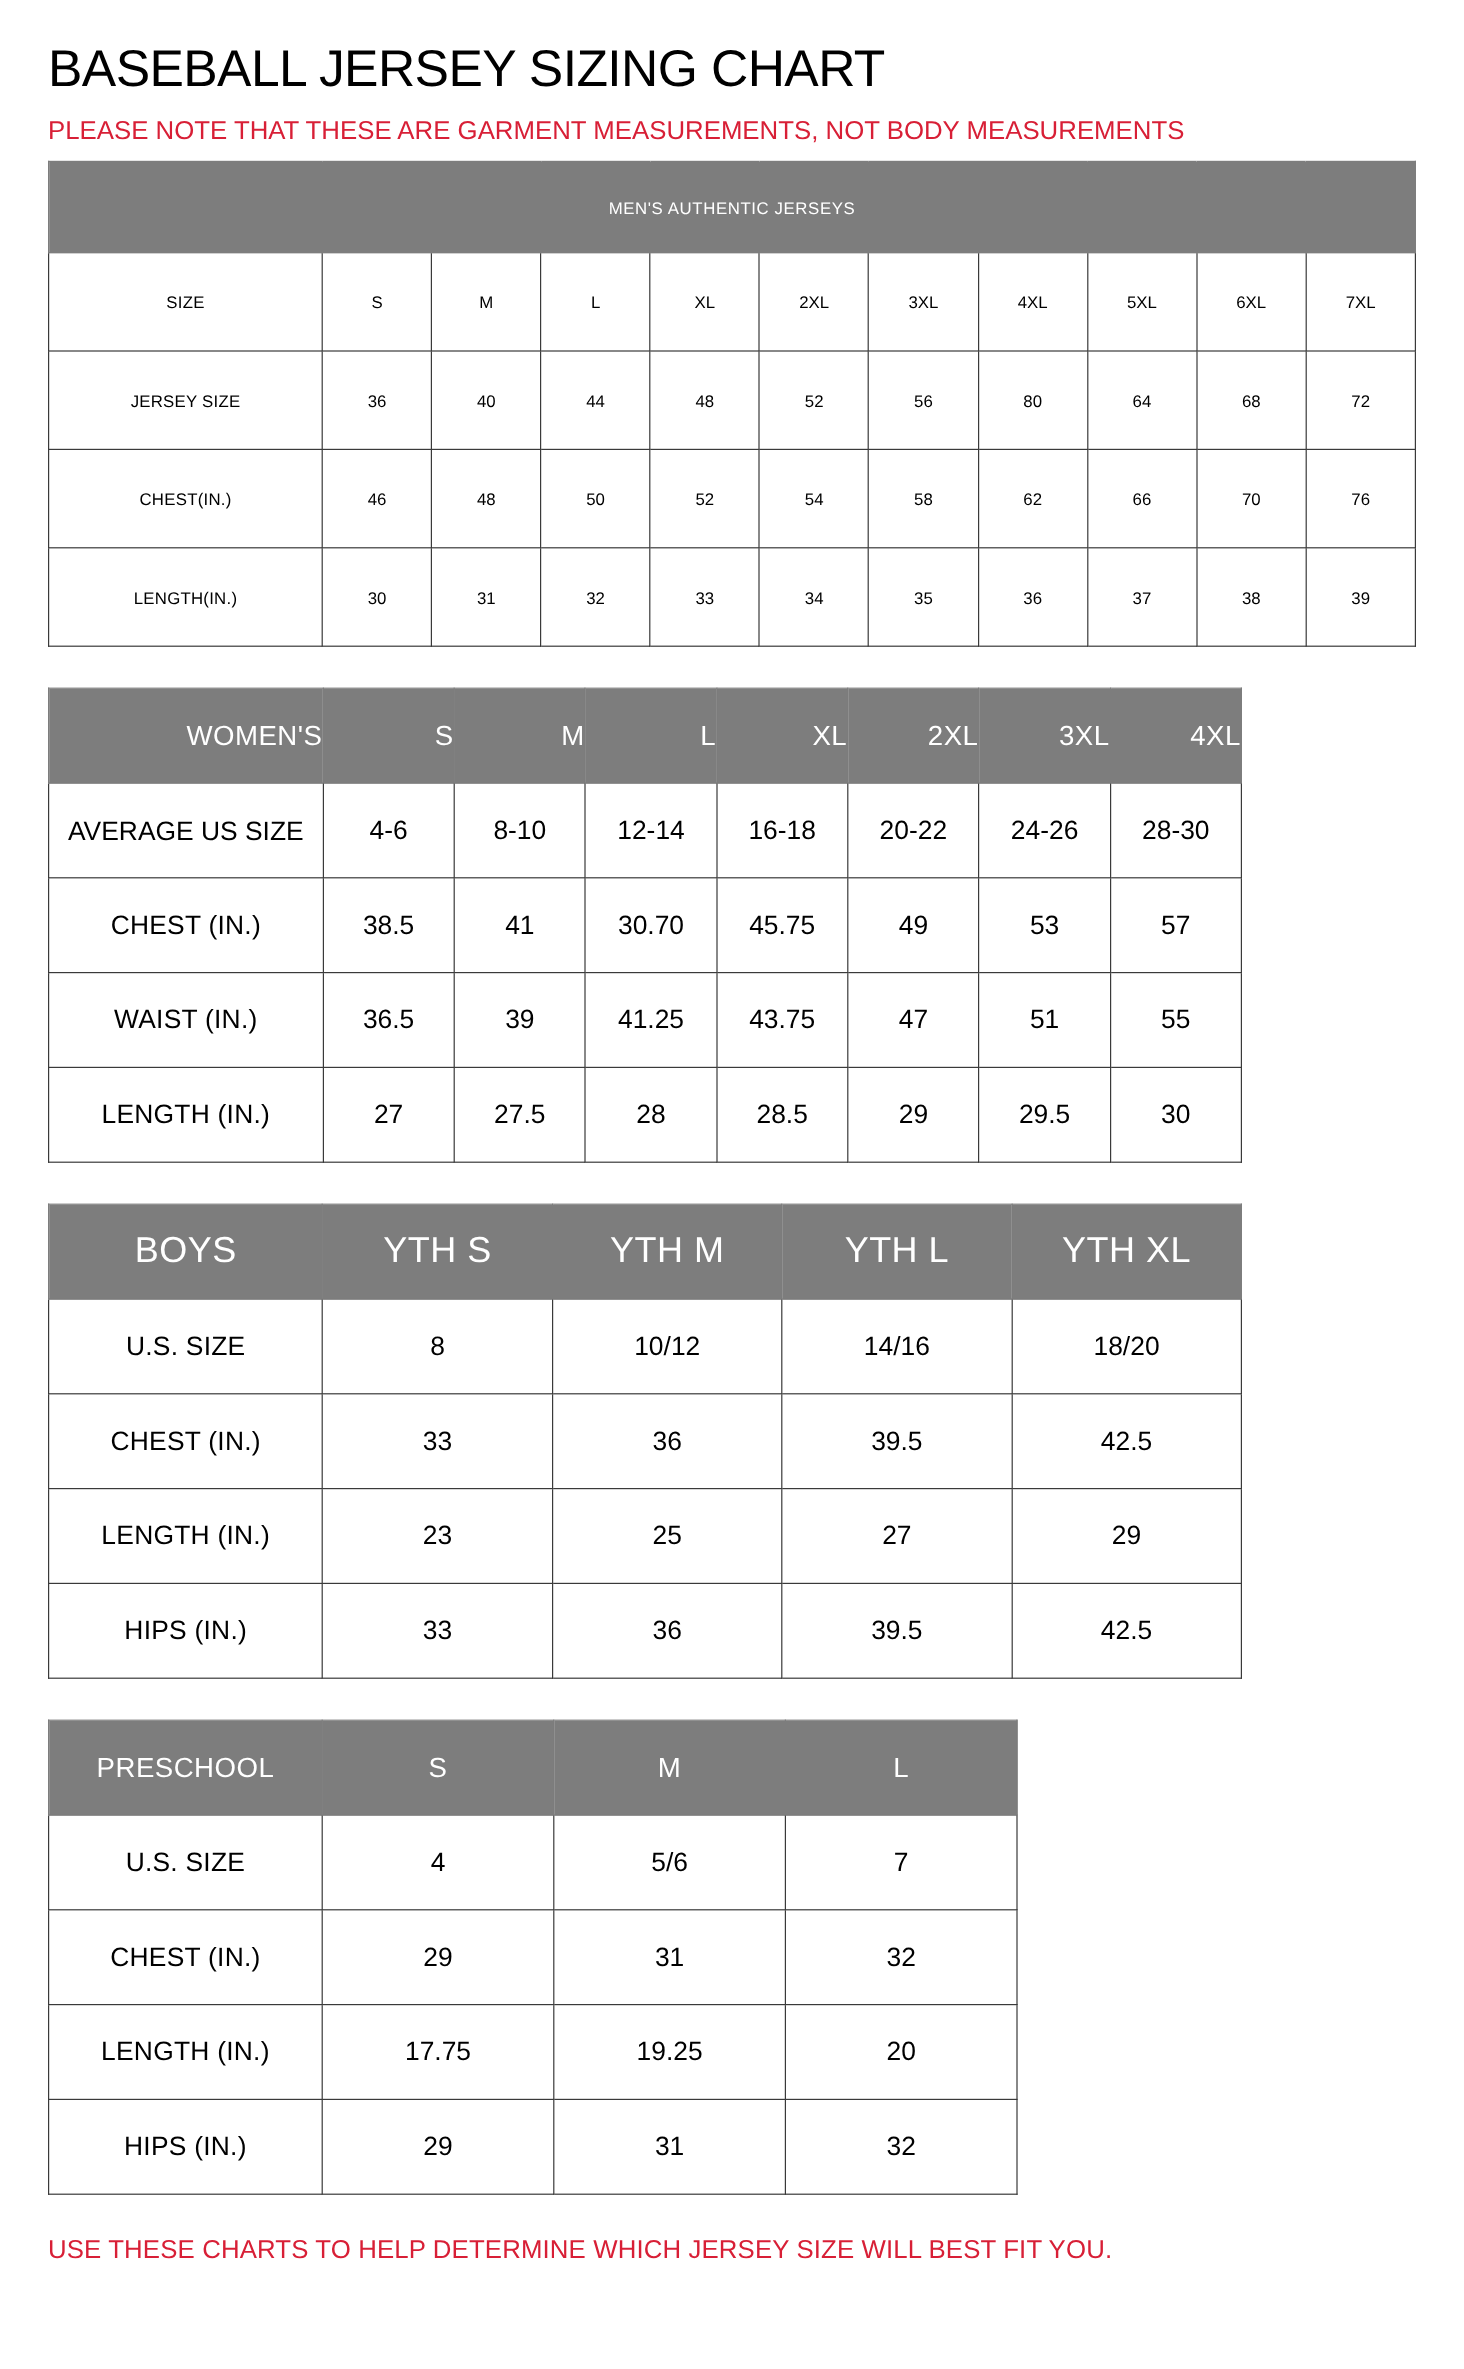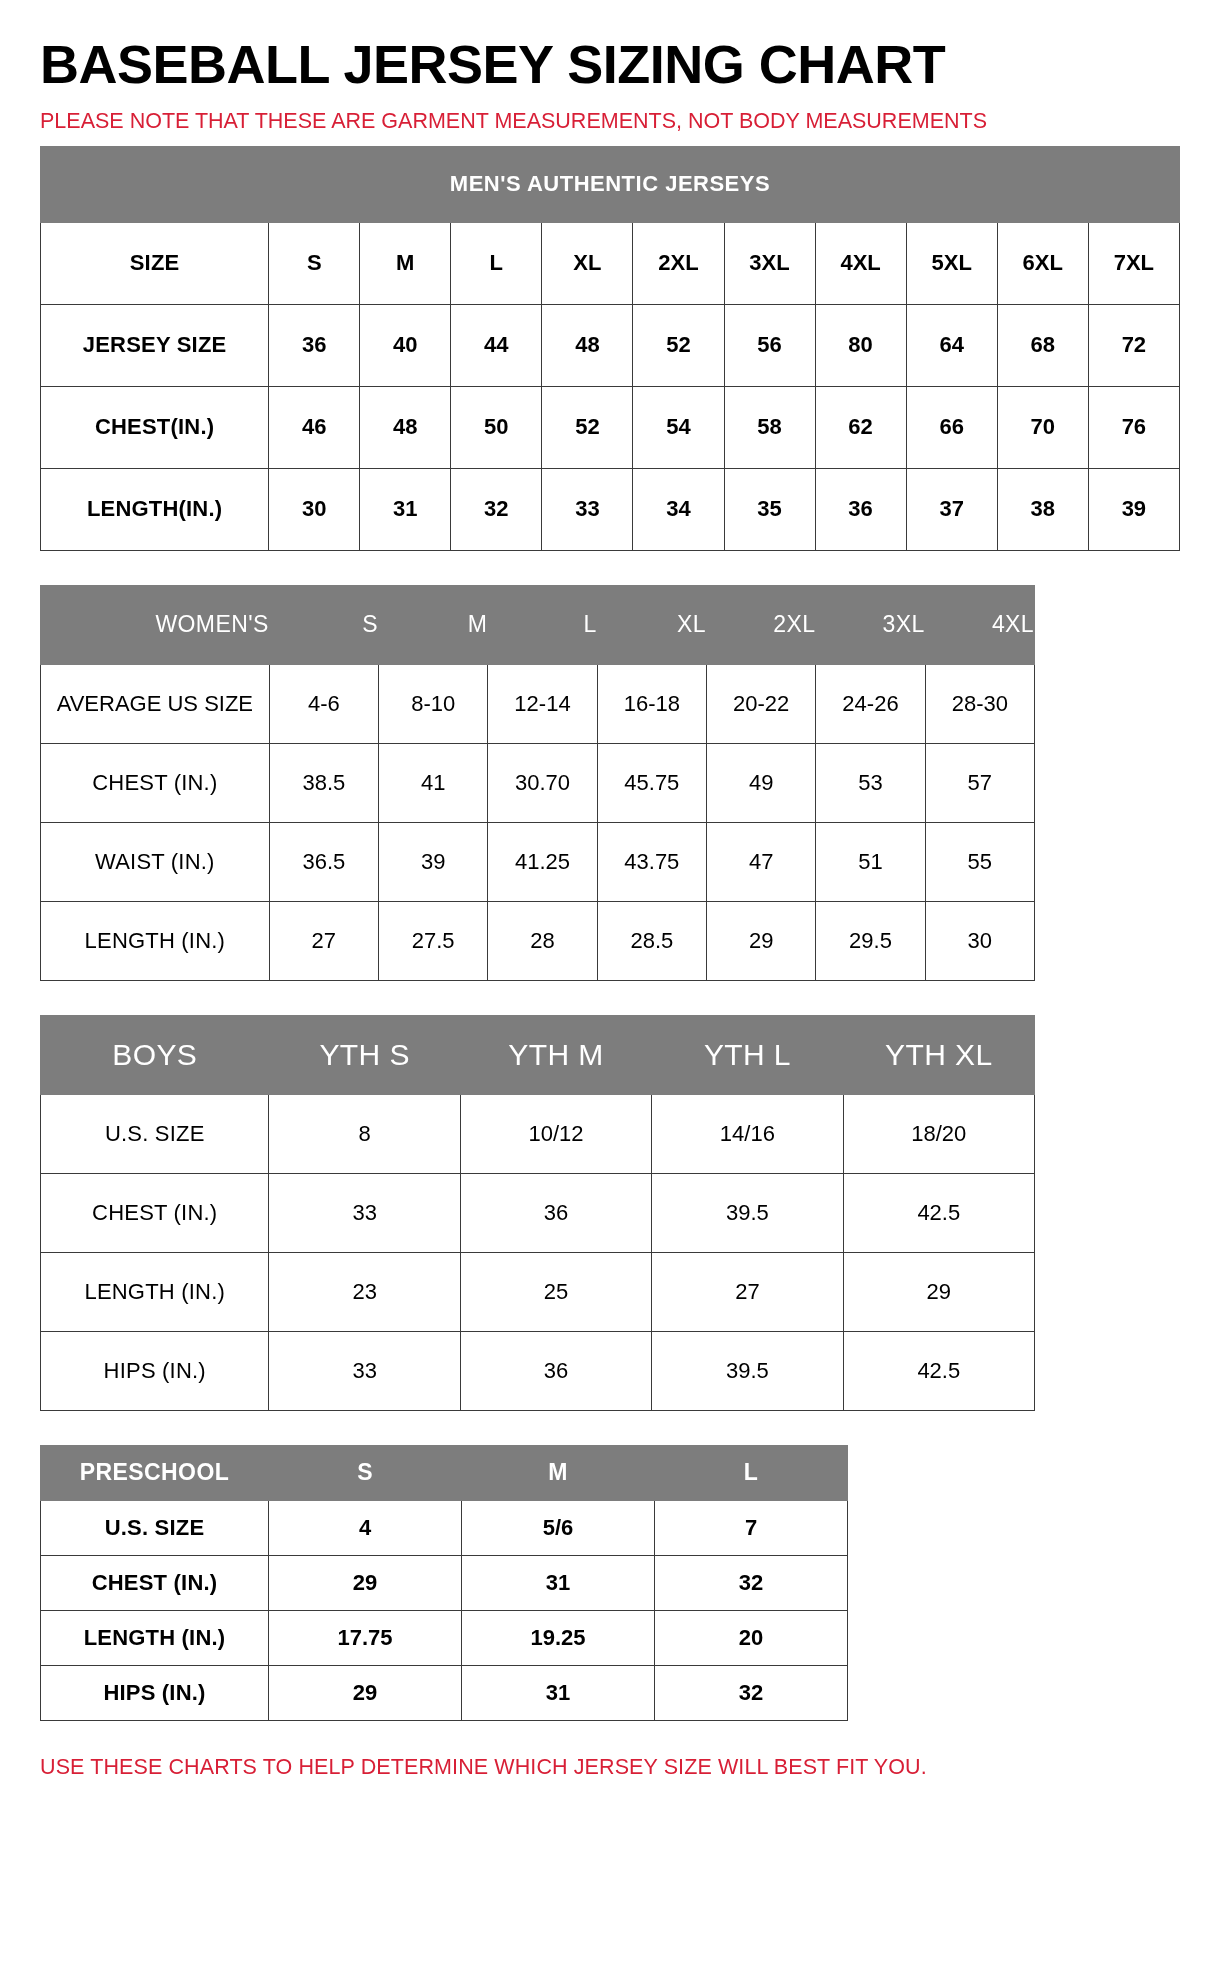--- a/index.html
+++ b/index.html
@@ -13,22 +13,22 @@
     font-family: "Liberation Sans", sans-serif;
     color: #000000;
     -webkit-font-smoothing: antialiased;
   }
   .page {
     width: 1220px;
     box-sizing: border-box;
     padding: 30px 40px 0 40px;
   }
   .main-title {
-    font-size: 54px;
-    font-weight: bold;
+    font-size: 43px;
+    font-weight: normal;
     letter-spacing: -0.5px;
     margin: 6px 0 14px 0;
     line-height: 1.05;
   }
   .note {
     color: #d81f36;
     font-size: 21.5px;
     line-height: 1.35;
     margin: 0 0 10px 0;
     max-width: 1110px;
@@ -70,41 +70,41 @@
   .small-label {
     font-size: 21px;
     line-height: 1.15;
   }
 
   
   #mens-table { width: 1140px; }
   #mens-table .c-label { width: 228px; }
   #mens-table .c-val   { width: 91px; }
   #mens-table .hdr-band td { height: 76px; }
-  #mens-table td { height: 82px; font-size: 22px; font-weight: bold; }
+  #mens-table td { height: 82px; font-size: 14px; }
 
   
   #womens-table { width: 995px; }
   #womens-table .c-label { width: 228px; }
   #womens-table .c-val   { width: 109px; }
   #womens-table td { height: 79px; font-size: 22px; }
   #womens-table .hdr-cell { font-size: 23px; text-align: right; }
 
   
   #boys-table { width: 995px; }
   #boys-table .c-label { width: 228px; }
   #boys-table .c-val   { width: 191px; }
   #boys-table td { height: 79px; font-size: 22px; }
   #boys-table .hdr-cell { font-size: 30px; }
 
   
   #preschool-table { width: 808px; }
   #preschool-table .c-label { width: 228px; }
   #preschool-table .c-val   { width: 193px; }
-  #preschool-table td { height: 55px; font-size: 22px; font-weight: bold; }
+  #preschool-table td { height: 79px; font-size: 22px; }
   #preschool-table .hdr-cell { font-size: 23px; }
 
   .footer-note {
     color: #d81f36;
     font-size: 21.5px;
     letter-spacing: 0.1px;
     margin: 6px 0 24px 0;
   }
 </style>
 </head>

